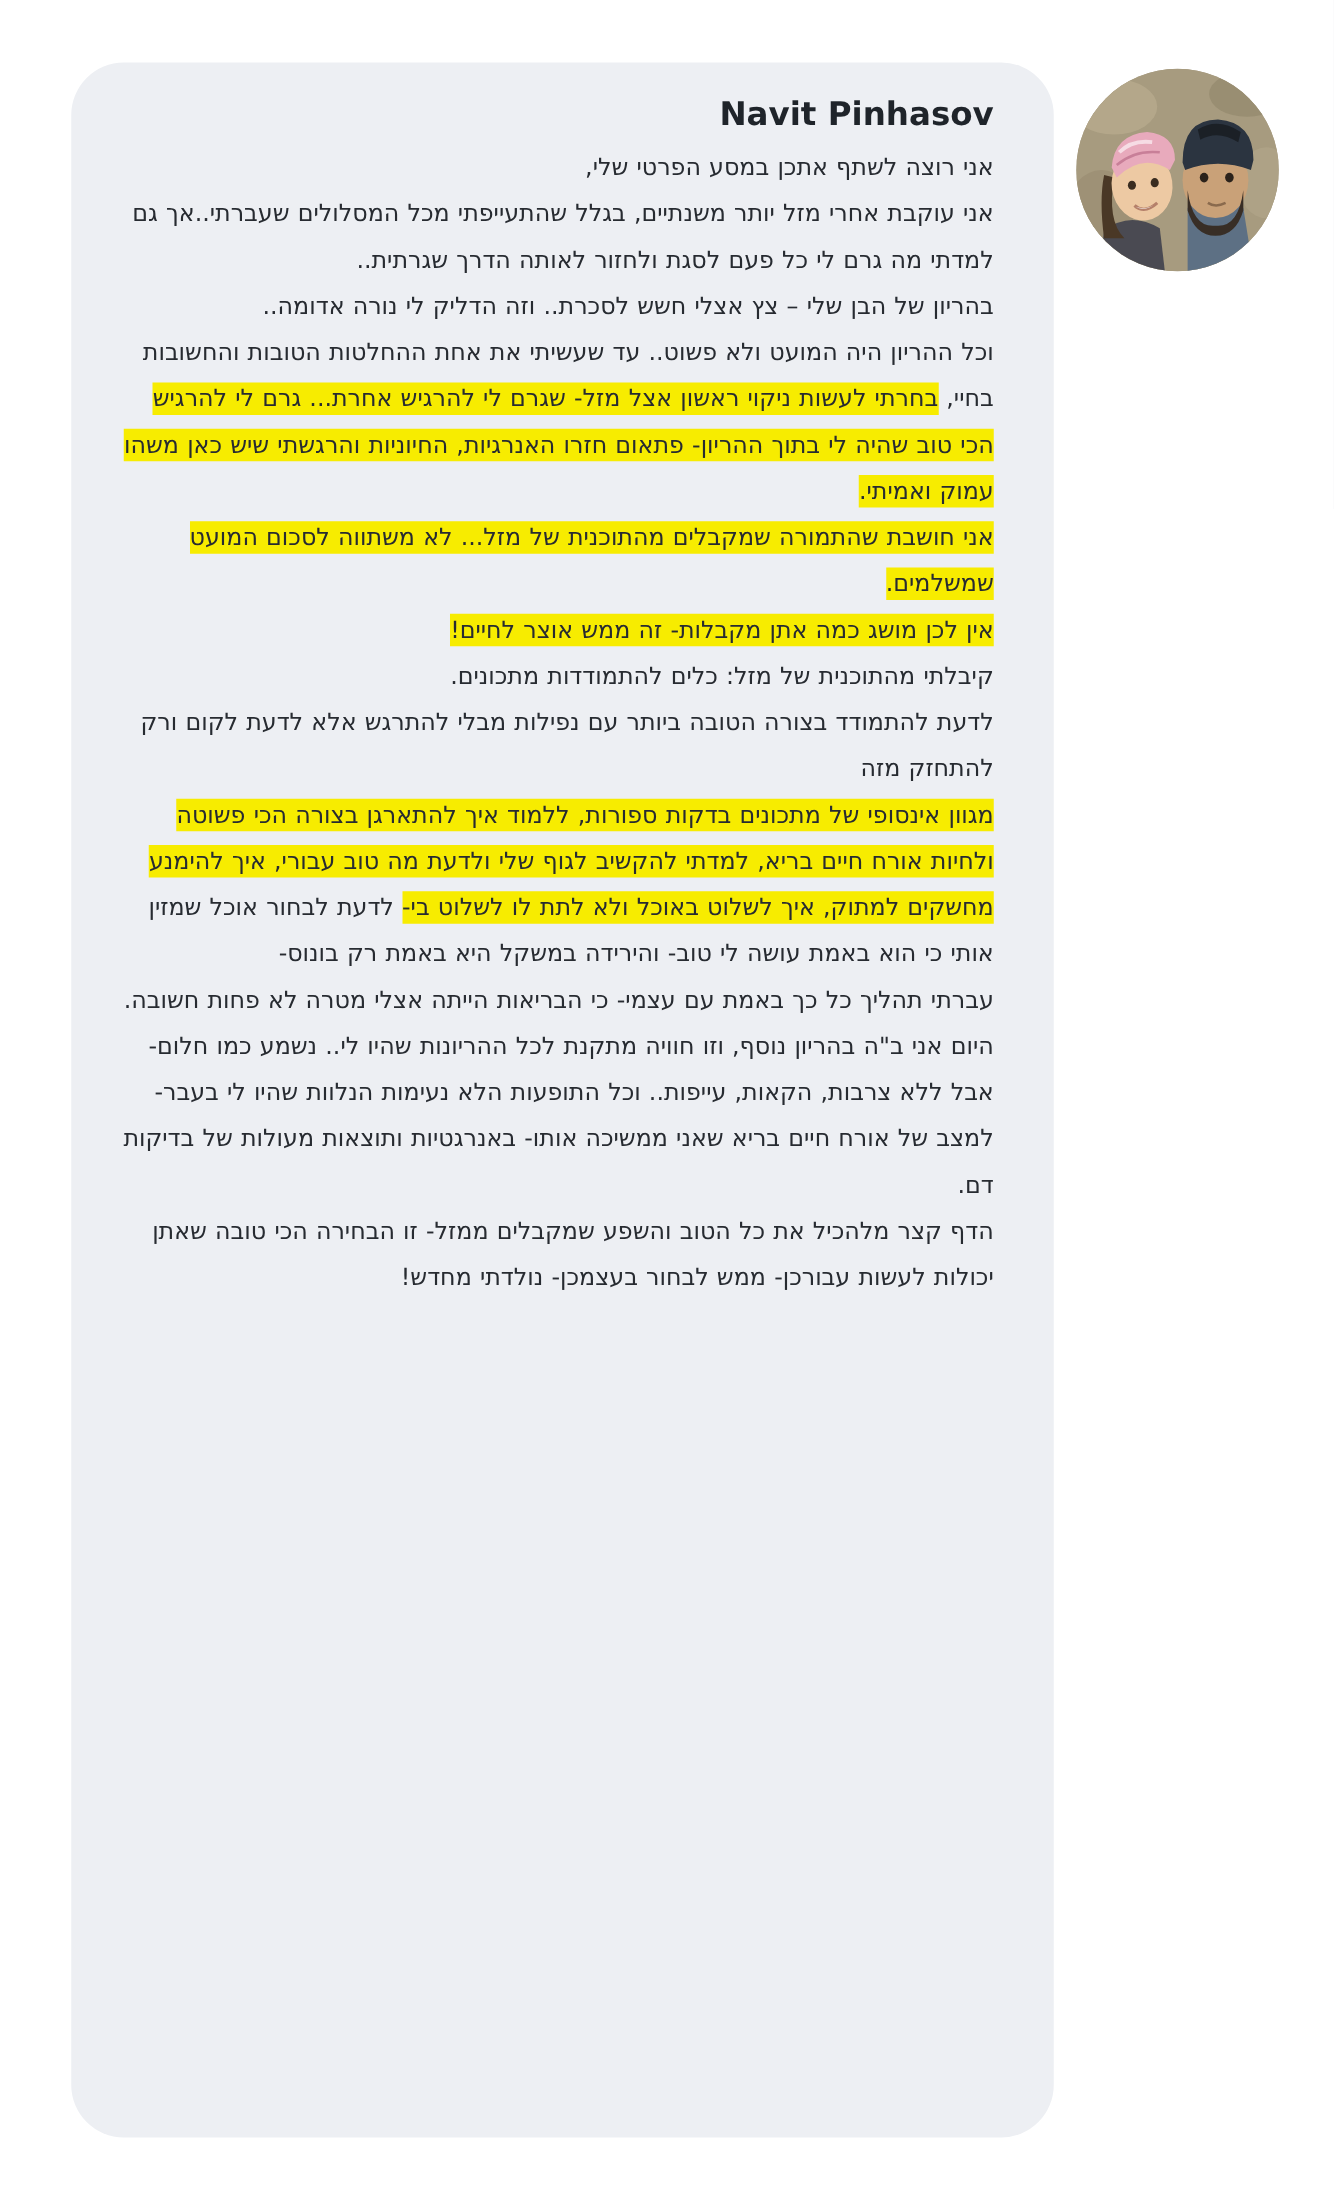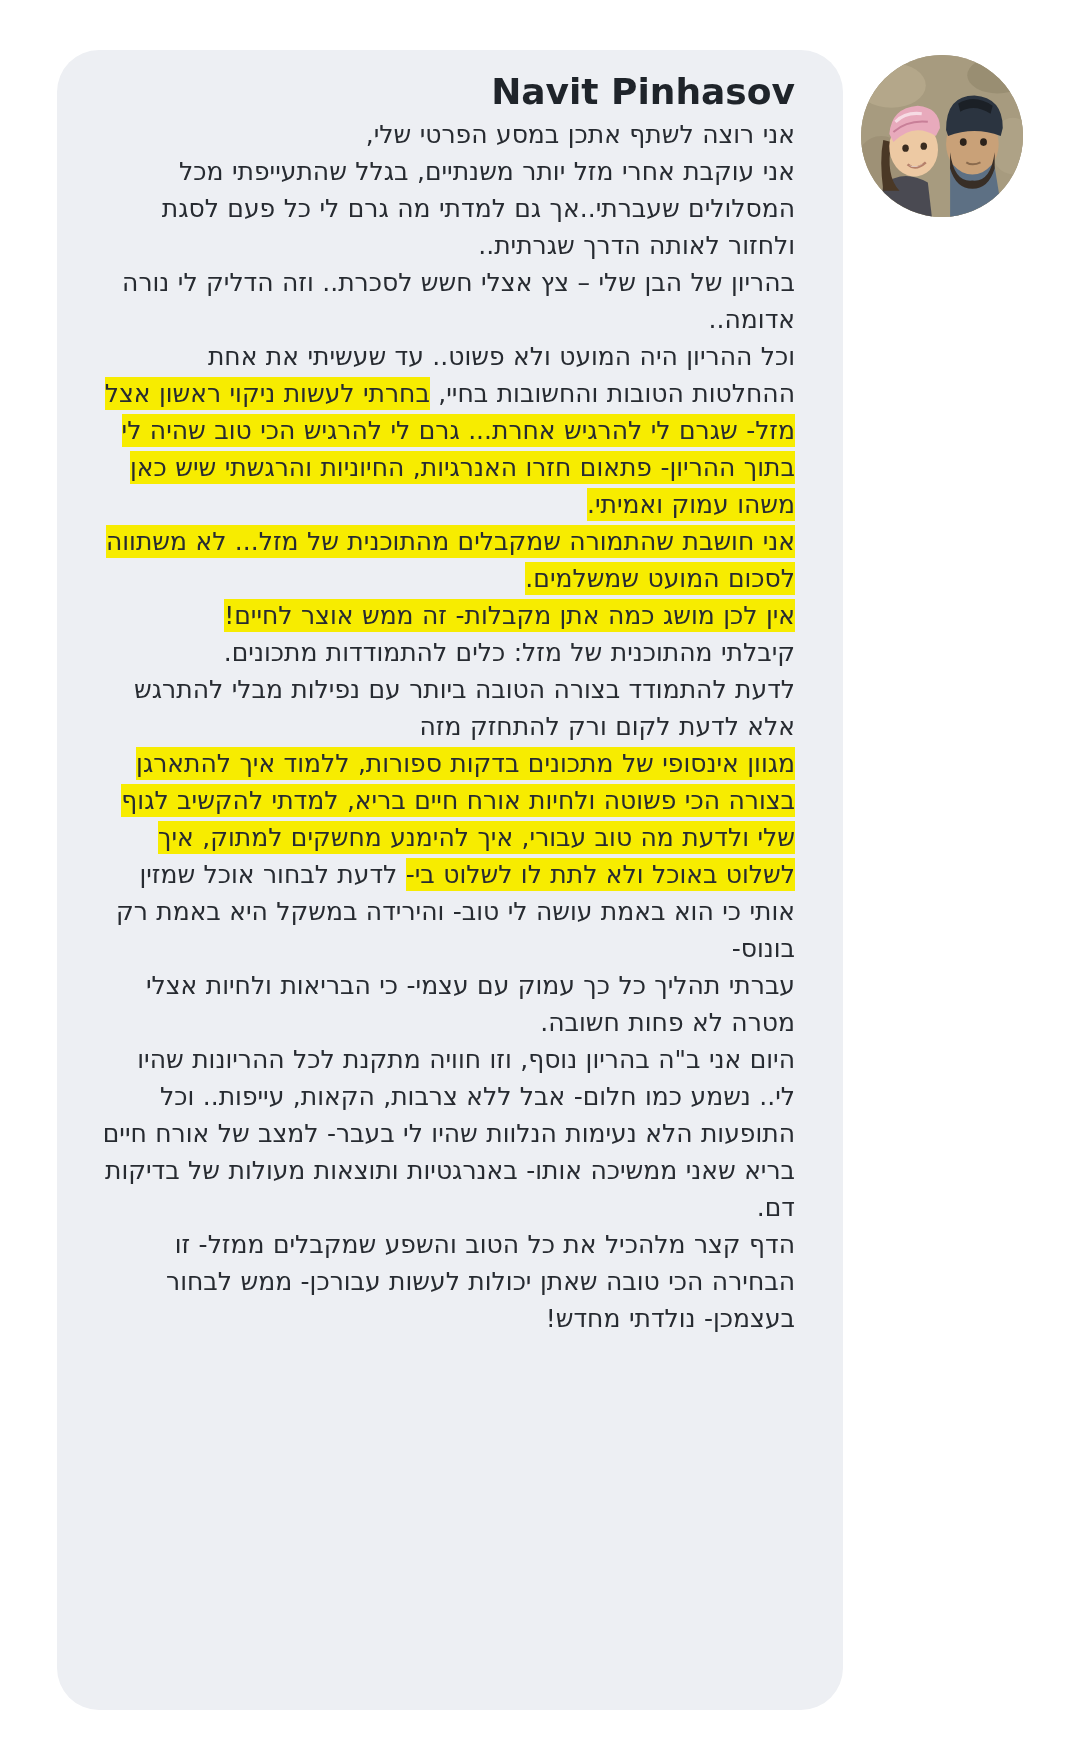--- a/index.html
+++ b/index.html
@@ -24,30 +24,30 @@
     width: 786px;
     height: 1660px;
     background: var(--card-bg);
     border-radius: 42px;
     box-sizing: border-box;
     padding: 22px 48px 40px 40px;
     direction: rtl;
   }
   .name {
     font-weight: bold;
-    font-size: 36px;
+    font-size: 26px;
     line-height: 40px;
     color: var(--name-color);
     text-align: right;
     margin: 0 0 4px 0;
     direction: ltr;
   }
   .post p {
     margin: 0;
-    font-size: 25px;
+    font-size: 19px;
     line-height: 37px;
     color: var(--text);
     text-align: right;
     word-spacing: 0.5px;
   }
   .hl {
     background: var(--highlight);
     padding: 2px 0;
     -webkit-box-decoration-break: clone;
     box-decoration-break: clone;
@@ -72,21 +72,21 @@
   <div class="post" id="post-body">
       <p><span>אני רוצה לשתף אתכן במסע הפרטי שלי,</span></p>
       <p><span>אני עוקבת אחרי מזל יותר משנתיים, בגלל שהתעייפתי מכל המסלולים שעברתי..אך גם למדתי מה גרם לי כל פעם לסגת ולחזור לאותה הדרך שגרתית..</span></p>
       <p><span>בהריון של הבן שלי – צץ אצלי חשש לסכרת.. וזה הדליק לי נורה אדומה..</span></p>
       <p><span>וכל ההריון היה המועט ולא פשוט.. עד שעשיתי את אחת ההחלטות הטובות והחשובות בחיי, </span><span class="hl">בחרתי לעשות ניקוי ראשון אצל מזל- שגרם לי להרגיש אחרת... גרם לי להרגיש הכי טוב שהיה לי בתוך ההריון- פתאום חזרו האנרגיות, החיוניות והרגשתי שיש כאן משהו עמוק ואמיתי.</span></p>
       <p><span class="hl">אני חושבת שהתמורה שמקבלים מהתוכנית של מזל... לא משתווה לסכום המועט שמשלמים.</span></p>
       <p><span class="hl">אין לכן מושג כמה אתן מקבלות- זה ממש אוצר לחיים!</span></p>
       <p><span>קיבלתי מהתוכנית של מזל: כלים להתמודדות מתכונים.</span></p>
       <p><span>לדעת להתמודד בצורה הטובה ביותר עם נפילות מבלי להתרגש אלא לדעת לקום ורק להתחזק מזה</span></p>
       <p><span class="hl">מגוון אינסופי של מתכונים בדקות ספורות, ללמוד איך להתארגן בצורה הכי פשוטה ולחיות אורח חיים בריא, למדתי להקשיב לגוף שלי ולדעת מה טוב עבורי, איך להימנע מחשקים למתוק, איך לשלוט באוכל ולא לתת לו לשלוט בי-</span><span> לדעת לבחור אוכל שמזין אותי כי הוא באמת עושה לי טוב- והירידה במשקל היא באמת רק בונוס-</span></p>
-      <p><span>עברתי תהליך כל כך עמוק  עם עצמי- כי הבריאות ולחיות אצלי מטרה לא פחות חשובה.</span></p>
+      <p><span>עברתי תהליך כל כך באמת  עם עצמי- כי הבריאות הייתה אצלי מטרה לא פחות חשובה.</span></p>
       <p><span>היום אני ב"ה בהריון נוסף, וזו חוויה מתקנת לכל ההריונות שהיו לי.. נשמע כמו חלום- אבל ללא צרבות, הקאות, עייפות.. וכל התופעות הלא נעימות הנלוות שהיו לי בעבר- למצב של אורח חיים בריא שאני ממשיכה אותו- באנרגטיות ותוצאות מעולות של בדיקות דם.</span></p>
       <p><span>הדף קצר מלהכיל את כל הטוב והשפע שמקבלים ממזל- זו הבחירה הכי טובה שאתן יכולות לעשות עבורכן- ממש לבחור בעצמכן- נולדתי מחדש!</span></p>
     </div>
 </div>
 
 <div class="avatar">
   <svg viewBox="0 0 160 160" xmlns="http://www.w3.org/2000/svg">
 
     <rect width="160" height="160" fill="#a79b7f"></rect>
     <ellipse cx="30" cy="30" rx="34" ry="22" fill="#b9ad8f" opacity="0.7"></ellipse>

